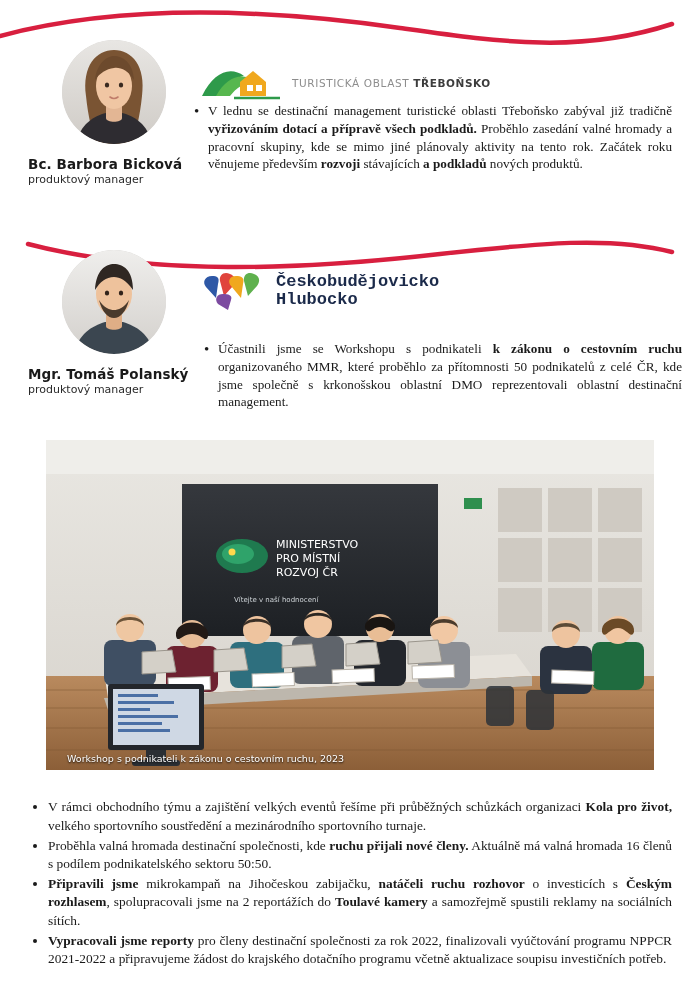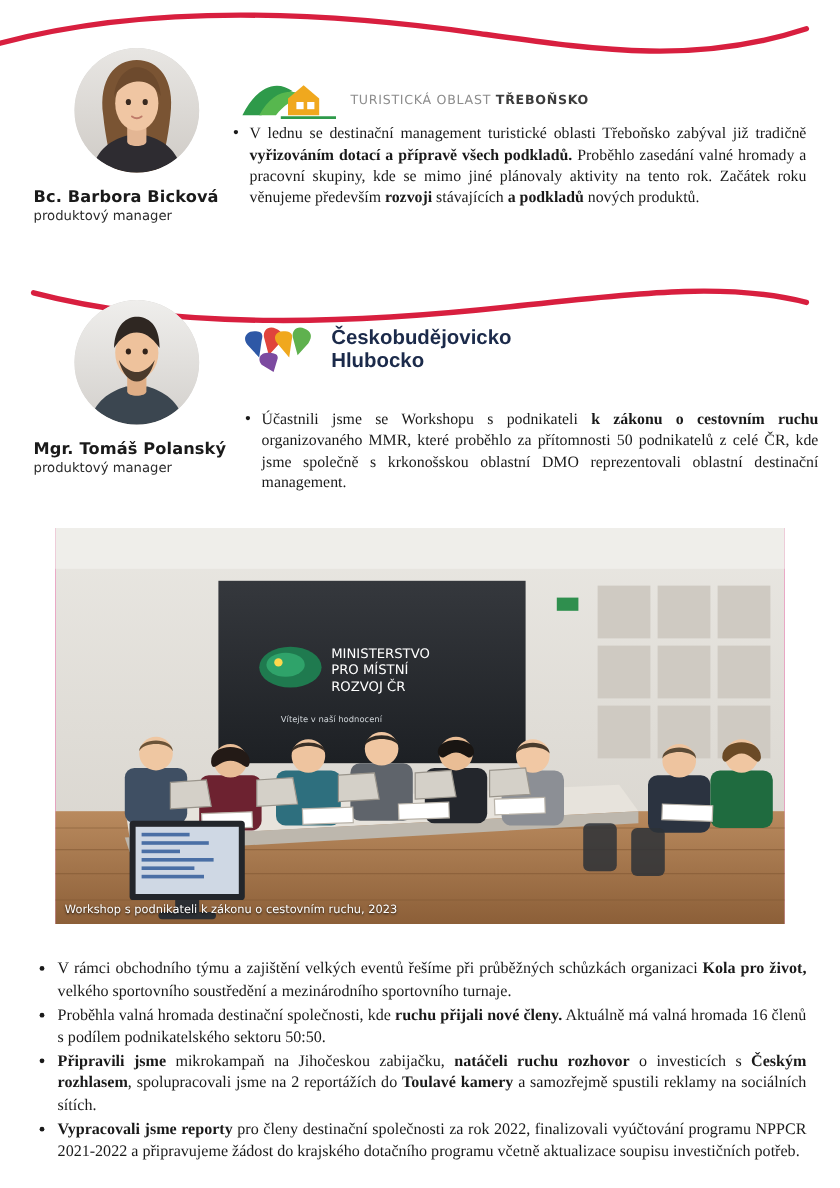--- a/index.html
+++ b/index.html
@@ -85,21 +85,21 @@
     display: inline-block;
     vertical-align: middle;
     margin-left: 6px;
   }
   .logo-text-1 b { color: #3c3c3c; }
 
   .logo-text-2 {
     display: inline-block;
     vertical-align: middle;
     margin-left: 10px;
-    font-family: Liberation Sans, sans-serif;
+    font-family: Liberation Mono, monospace;
     font-weight: bold;
     font-size: 17px;
     line-height: 1.08;
     color: #1b2a4a;
   }
 
   
   .text-col {
     position: absolute;
     font-size: 13.2px;
@@ -128,26 +128,26 @@
   b { font-weight: bold; }
 
   
   .photo {
     position: absolute;
     left: 46px;
     top: 440px;
     width: 608px;
     height: 330px;
     overflow: hidden;
-    background: #ec4899;
+    background: #15803d;
   }
   .photo svg { display: block; }
   .photo-caption {
     position: absolute;
-    left: 8px;
+    left: 21px;
     bottom: 6px;
     color: #ffffff;
     font-family: "DejaVu Sans", sans-serif;
     font-size: 9.5px;
     text-shadow: 0 1px 2px rgba(0,0,0,.9);
   }
 
   
   .bottom-list {
     position: absolute;

